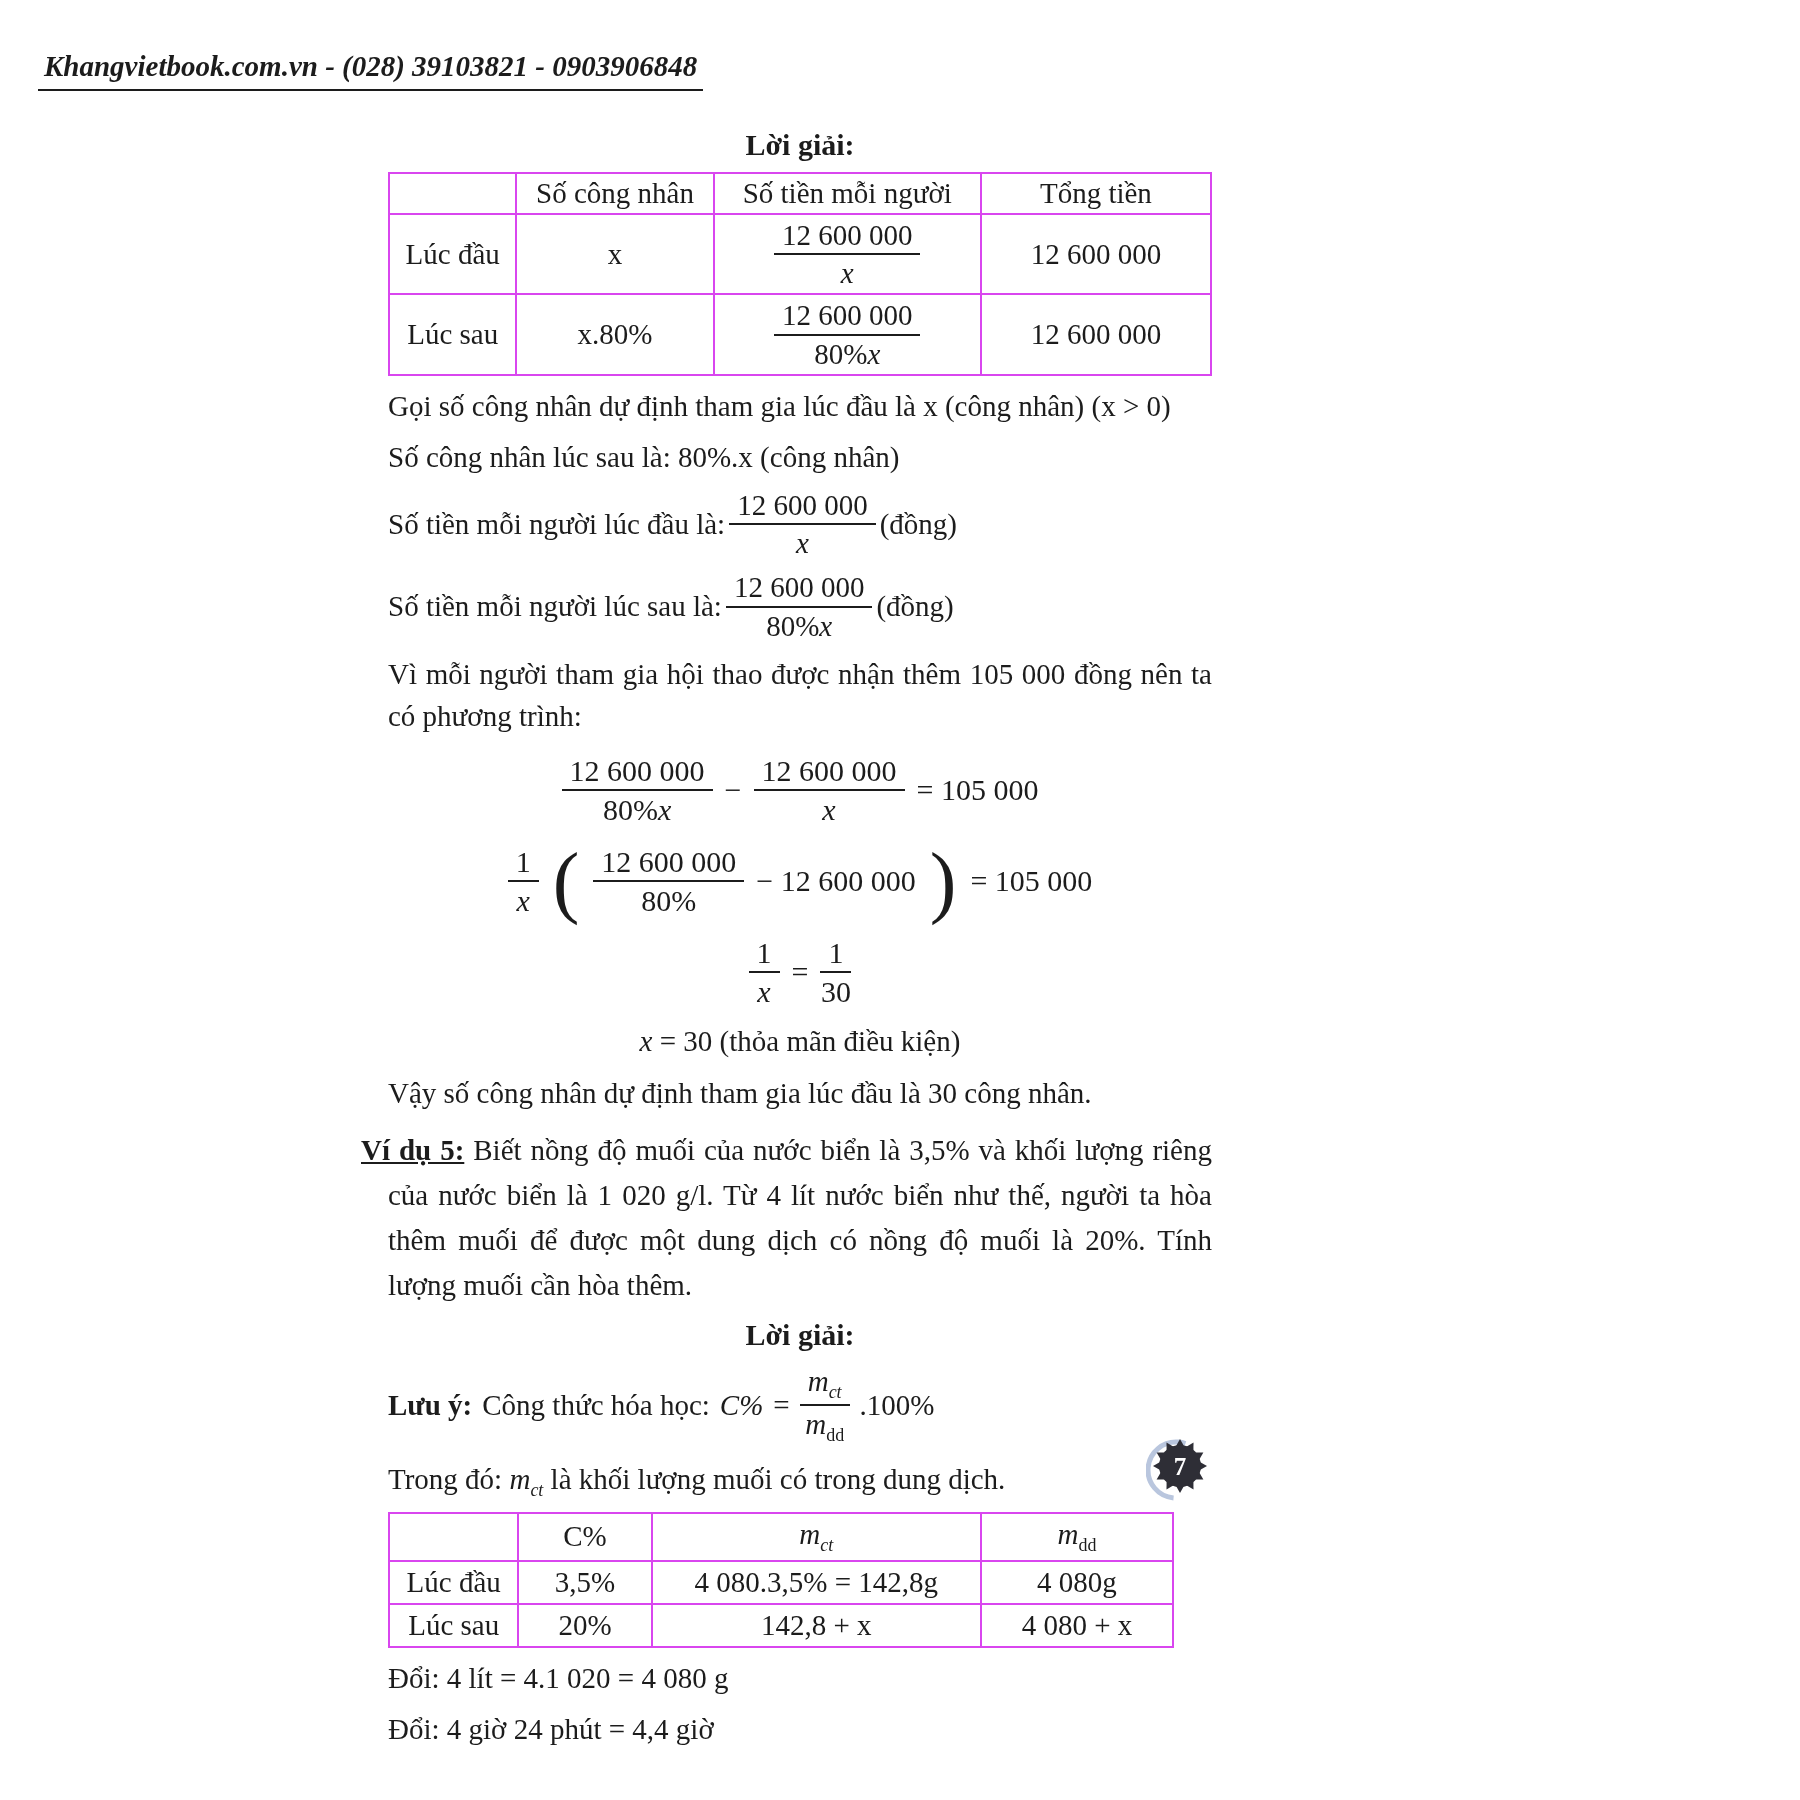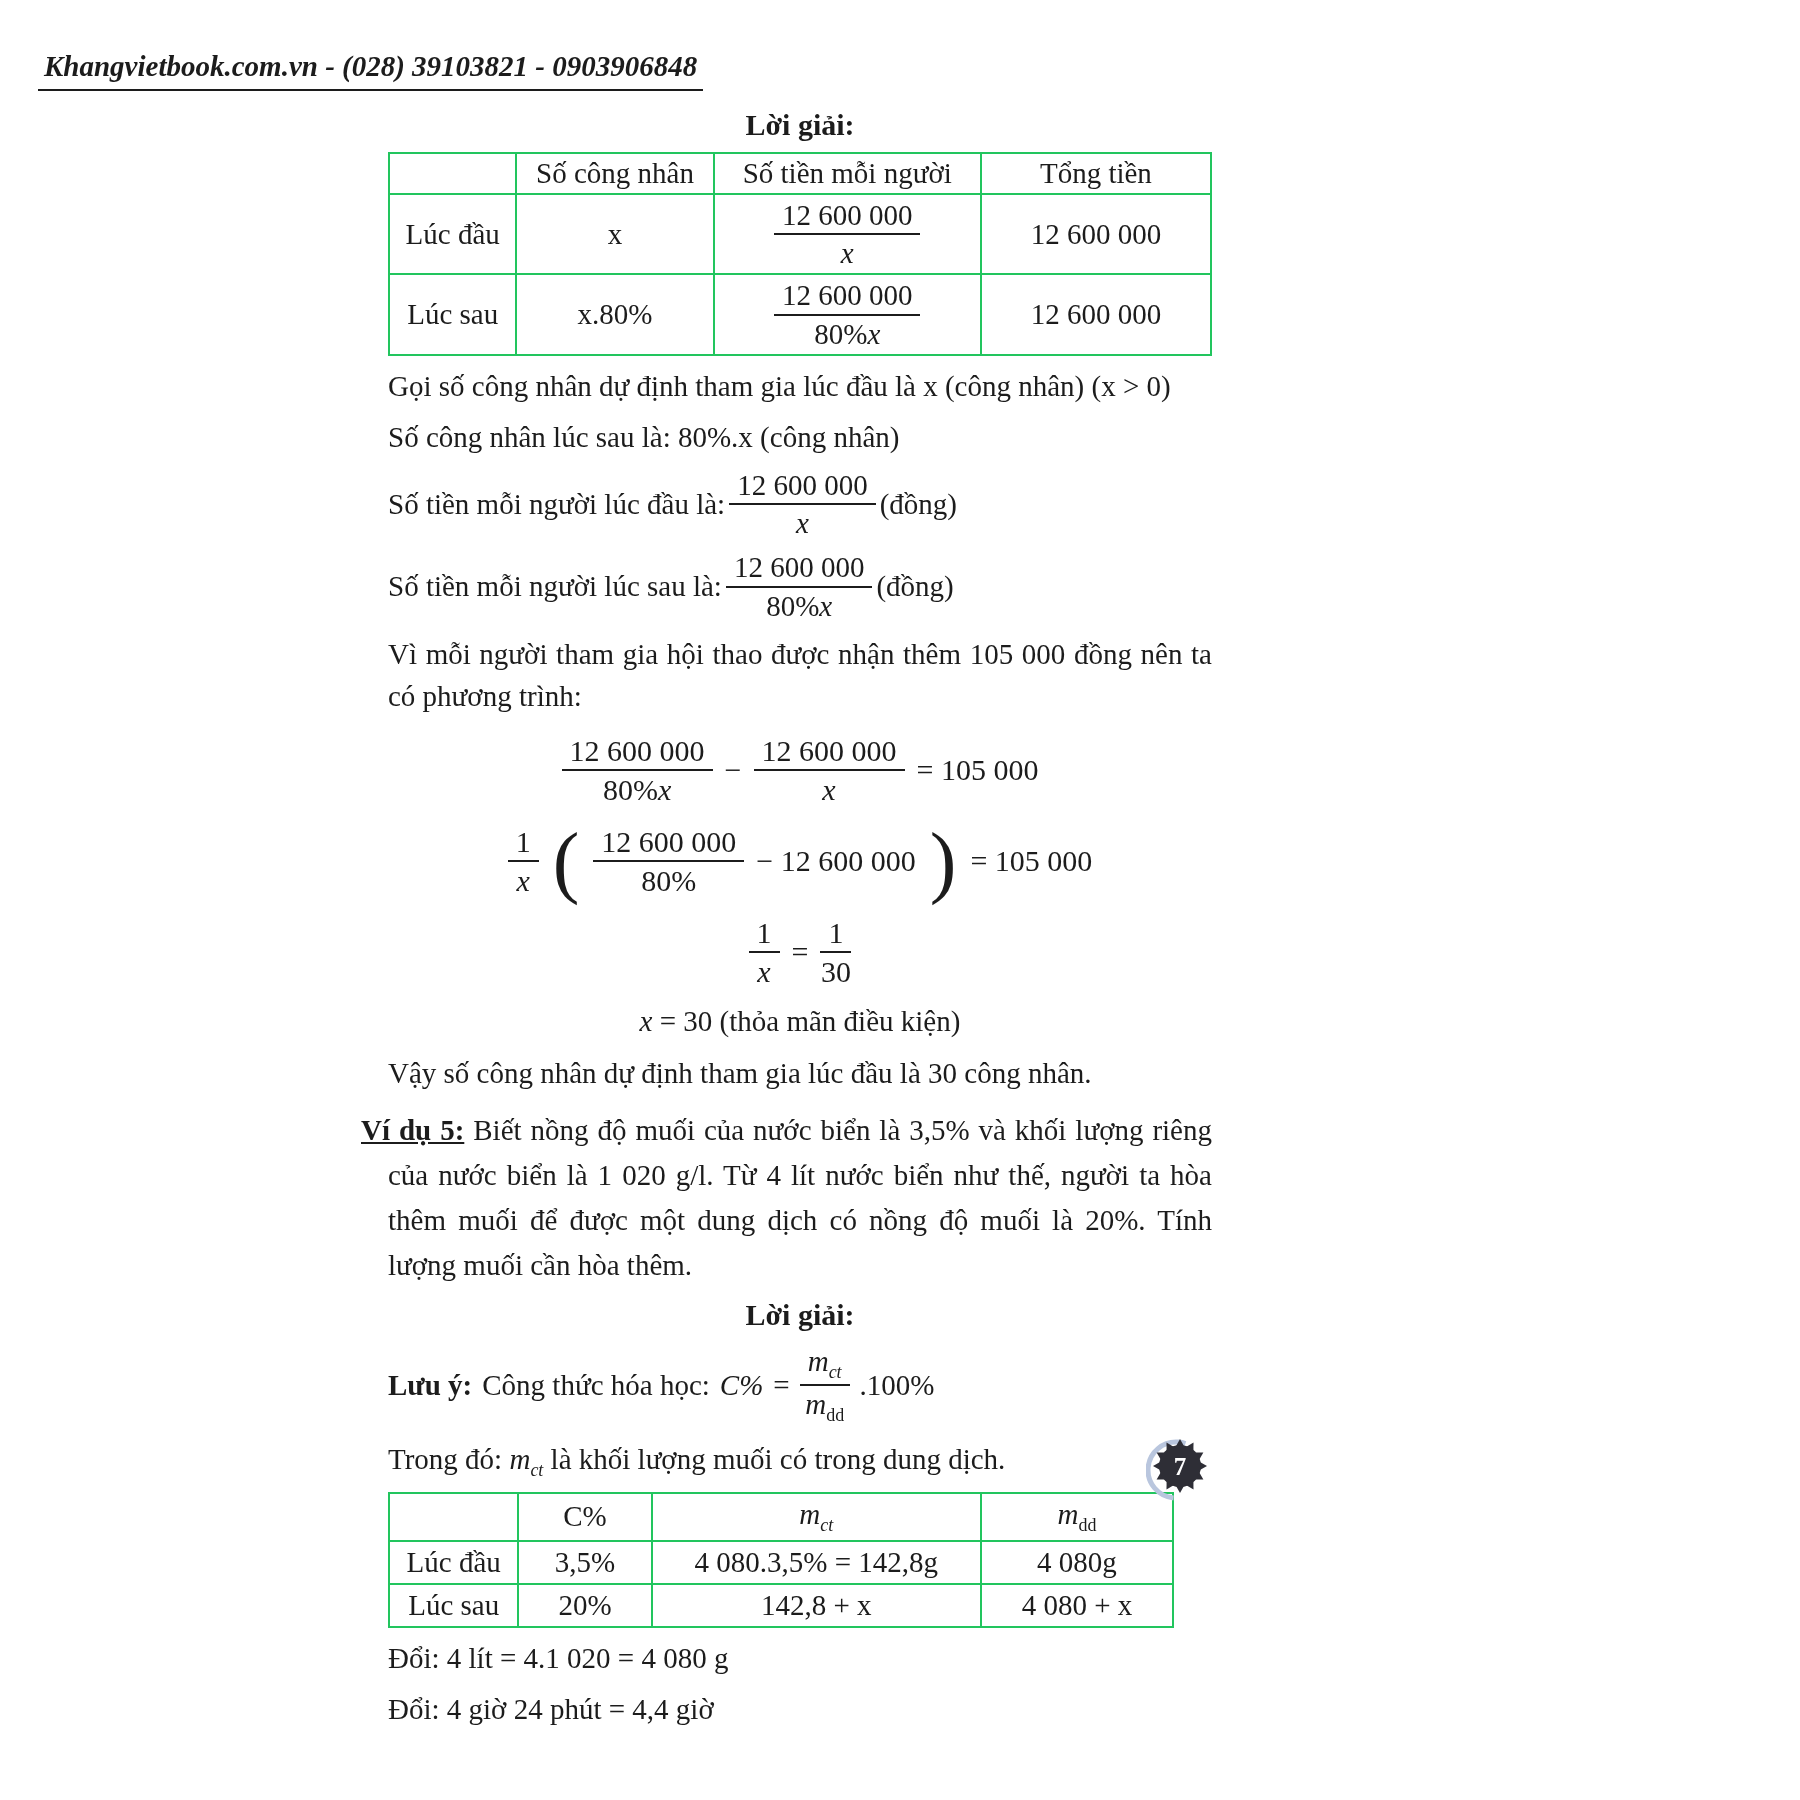--- a/index.html
+++ b/index.html
@@ -16,26 +16,26 @@
   
   .header { position:absolute; top:50px; left:0; width:100%; text-align:left; }
   .header-inner {
     display:inline-block;
     font-style:italic; font-weight:bold; font-size:29px;
     border-bottom:2px solid #1c1c1c;
     padding:0 6px 6px 6px;
     transform:translateX(38px);
   }
   
-  .content { position:absolute; left:388px; top:104px; width:824px; }
+  .content { position:absolute; left:388px; top:124px; width:824px; }
 
   .section-title { text-align:center; font-weight:bold; font-size:30px; margin:4px 0 10px 0; }
 
   table { border-collapse:collapse; text-align:center; font-size:29px; }
-  td { border:2px solid #22c55e; padding:3px 8px; vertical-align:middle; }
+  td { border:2px solid #d946ef; padding:3px 8px; vertical-align:middle; }
   .t1 { width:100%; }
   .t1 td:nth-child(1){ width:15.5%; }
   .t1 td:nth-child(2){ width:24%; }
   .t1 td:nth-child(3){ width:32.5%; }
   .t1 td:nth-child(4){ width:28%; }
   .t2 { width:786px; margin-top:6px; }
   .t2 td:nth-child(1){ width:16.5%; }
   .t2 td:nth-child(2){ width:17%; }
   .t2 td:nth-child(3){ width:42%; }
   .t2 td:nth-child(4){ width:24.5%; }

